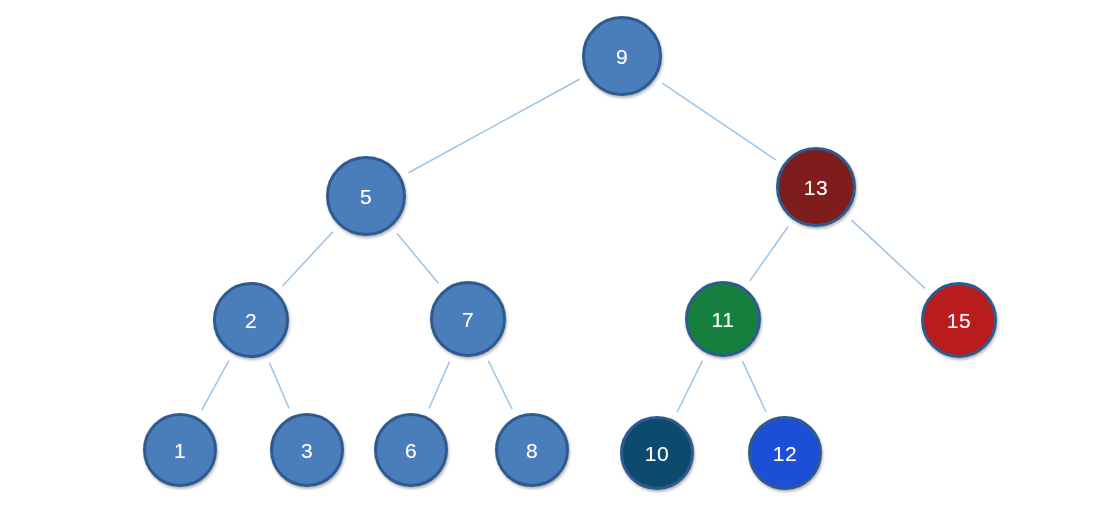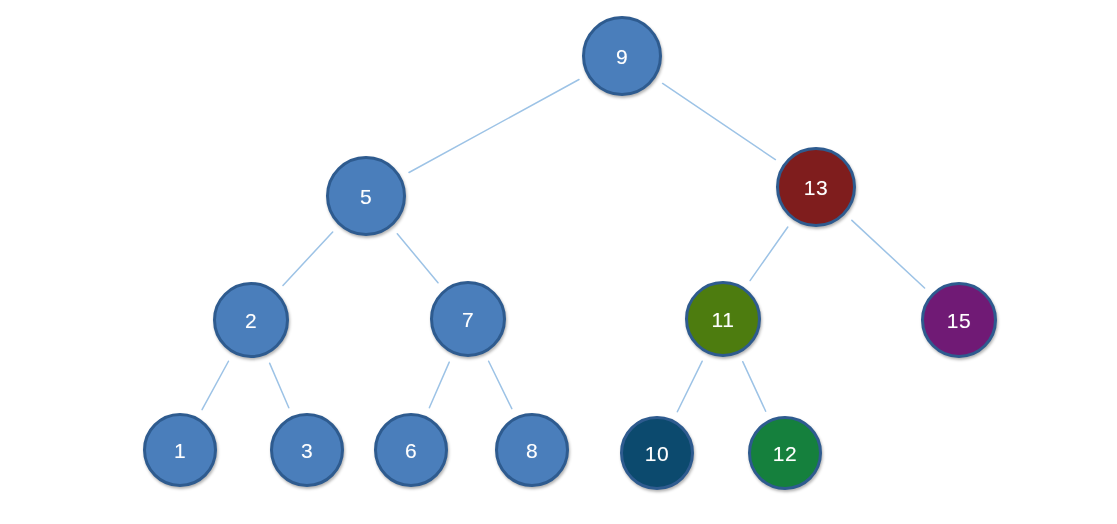--- a/index.html
+++ b/index.html
@@ -73,38 +73,38 @@
       </div>
       <div class="tree-node" style="left: 776px; top: 147px; width: 80px; height: 80px; background: #7f1d1d; border: 3px solid rgb(46, 91, 143); color: rgb(255, 255, 255); font-size: 21px;">
         <span class="node-label">13</span>
       </div>
       <div class="tree-node" style="left: 213px; top: 282px; width: 76px; height: 76px; background: rgb(74, 126, 187); border: 3px solid rgb(46, 91, 143); color: rgb(255, 255, 255); font-size: 21px;">
         <span class="node-label">2</span>
       </div>
       <div class="tree-node" style="left: 430px; top: 281px; width: 76px; height: 76px; background: rgb(74, 126, 187); border: 3px solid rgb(46, 91, 143); color: rgb(255, 255, 255); font-size: 21px;">
         <span class="node-label">7</span>
       </div>
-      <div class="tree-node" style="left: 685px; top: 281px; width: 76px; height: 76px; background: #4d7c0f; border: 3px solid rgb(46, 91, 143); color: rgb(255, 255, 255); font-size: 21px;">
+      <div class="tree-node" style="left: 685px; top: 281px; width: 76px; height: 76px; background: #15803d; border: 3px solid rgb(46, 91, 143); color: rgb(255, 255, 255); font-size: 21px;">
         <span class="node-label">11</span>
       </div>
-      <div class="tree-node" style="left: 921px; top: 282px; width: 76px; height: 76px; background: #701a75; border: 3px solid rgb(46, 91, 143); color: rgb(255, 255, 255); font-size: 21px;">
+      <div class="tree-node" style="left: 921px; top: 282px; width: 76px; height: 76px; background: #b91c1c; border: 3px solid rgb(46, 91, 143); color: rgb(255, 255, 255); font-size: 21px;">
         <span class="node-label">15</span>
       </div>
       <div class="tree-node" style="left: 143px; top: 413px; width: 74px; height: 74px; background: rgb(74, 126, 187); border: 3px solid rgb(46, 91, 143); color: rgb(255, 255, 255); font-size: 21px;">
         <span class="node-label">1</span>
       </div>
       <div class="tree-node" style="left: 270px; top: 413px; width: 74px; height: 74px; background: rgb(74, 126, 187); border: 3px solid rgb(46, 91, 143); color: rgb(255, 255, 255); font-size: 21px;">
         <span class="node-label">3</span>
       </div>
       <div class="tree-node" style="left: 374px; top: 413px; width: 74px; height: 74px; background: rgb(74, 126, 187); border: 3px solid rgb(46, 91, 143); color: rgb(255, 255, 255); font-size: 21px;">
         <span class="node-label">6</span>
       </div>
       <div class="tree-node" style="left: 495px; top: 413px; width: 74px; height: 74px; background: rgb(74, 126, 187); border: 3px solid rgb(46, 91, 143); color: rgb(255, 255, 255); font-size: 21px;">
         <span class="node-label">8</span>
       </div>
       <div class="tree-node" style="left: 620px; top: 416px; width: 74px; height: 74px; background: #0c4a6e; border: 3px solid rgb(46, 91, 143); color: rgb(255, 255, 255); font-size: 21px;">
         <span class="node-label">10</span>
       </div>
-      <div class="tree-node" style="left: 748px; top: 416px; width: 74px; height: 74px; background: #15803d; border: 3px solid rgb(46, 91, 143); color: rgb(255, 255, 255); font-size: 21px;">
+      <div class="tree-node" style="left: 748px; top: 416px; width: 74px; height: 74px; background: #1d4ed8; border: 3px solid rgb(46, 91, 143); color: rgb(255, 255, 255); font-size: 21px;">
         <span class="node-label">12</span>
       </div>
     </div>
 </div>
 
 </body></html>

